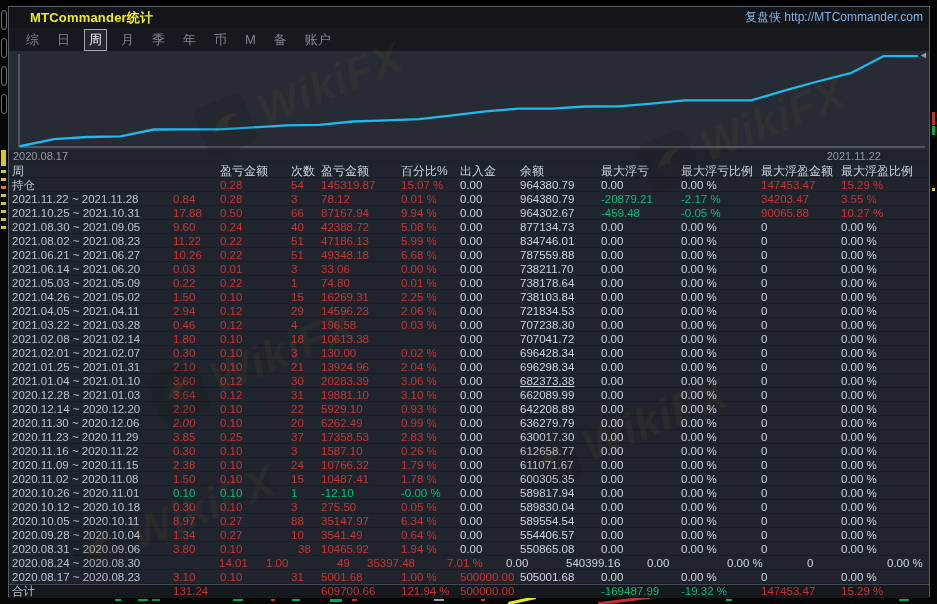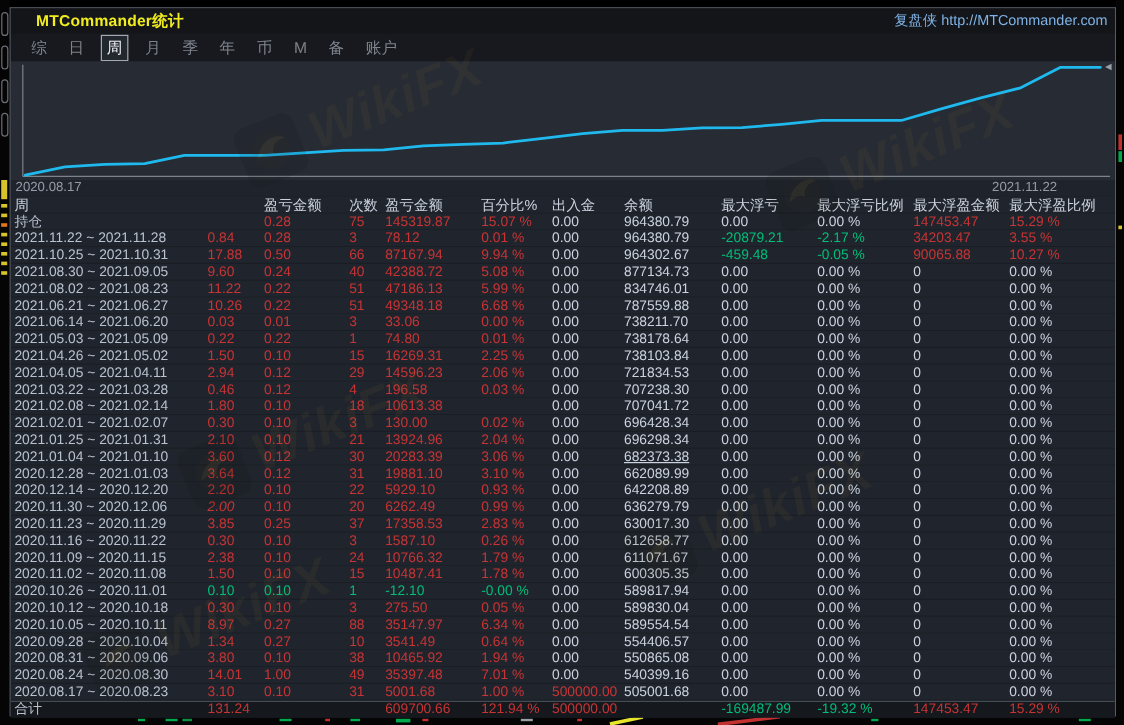--- a/index.html
+++ b/index.html
@@ -128,21 +128,21 @@
         <span class="cell " style="width: 81px;">余额</span>
         <span class="cell " style="width: 80px;">最大浮亏</span>
         <span class="cell " style="width: 80px;">最大浮亏比例</span>
         <span class="cell " style="width: 80px;">最大浮盈金额</span>
         <span class="cell " style="width: 90px;">最大浮盈比例</span>
       </div>
       <div class="row data">
         <span class="cell c-d" style="width: 161px;">持仓</span>
         <span class="cell c-r" style="width: 47px; margin-top: 16px;">21.00</span>
         <span class="cell c-r" style="width: 71px;">0.28</span>
-        <span class="cell c-r" style="width: 30px;">75</span>
+        <span class="cell c-r" style="width: 30px;">54</span>
         <span class="cell c-r" style="width: 80px;">145319.87</span>
         <span class="cell c-r" style="width: 59px;">15.07 %</span>
         <span class="cell c-w" style="width: 60px;">0.00</span>
         <span class="cell c-w" style="width: 81px;">964380.79</span>
         <span class="cell c-w" style="width: 80px;">0.00</span>
         <span class="cell c-w" style="width: 80px;">0.00 %</span>
         <span class="cell c-r" style="width: 80px;">147453.47</span>
         <span class="cell c-r" style="width: 90px;">15.29 %</span>
       </div>
       <div class="row data">
@@ -492,33 +492,33 @@
         <span class="cell c-w" style="width: 81px;">554406.57</span>
         <span class="cell c-w" style="width: 80px;">0.00</span>
         <span class="cell c-w" style="width: 80px;">0.00 %</span>
         <span class="cell c-w" style="width: 80px;">0</span>
         <span class="cell c-w" style="width: 90px;">0.00 %</span>
       </div>
       <div class="row data">
         <span class="cell c-d" style="width: 161px;">2020.08.31 ~ 2020.09.06</span>
         <span class="cell c-r" style="width: 47px;">3.80</span>
         <span class="cell c-r" style="width: 71px;">0.10</span>
-        <span class="cell c-r" style="width: 30px;">38</span>
+        <span class="cell c-r" style="width: 30px; text-align: center;">38</span>
         <span class="cell c-r" style="width: 80px;">10465.92</span>
         <span class="cell c-r" style="width: 59px;">1.94 %</span>
         <span class="cell c-w" style="width: 60px;">0.00</span>
         <span class="cell c-w" style="width: 81px;">550865.08</span>
         <span class="cell c-w" style="width: 80px;">0.00</span>
         <span class="cell c-w" style="width: 80px;">0.00 %</span>
         <span class="cell c-w" style="width: 80px;">0</span>
         <span class="cell c-w" style="width: 90px;">0.00 %</span>
       </div>
       <div class="row data">
         <span class="cell c-d" style="width: 161px;">2020.08.24 ~ 2020.08.30</span>
-        <span class="cell c-r" style="width: 47px;">14.01</span>
+        <span class="cell c-r" style="width: 47px; margin-left: 46px;">14.01</span>
         <span class="cell c-r" style="width: 71px;">1.00</span>
         <span class="cell c-r" style="width: 30px;">49</span>
         <span class="cell c-r" style="width: 80px;">35397.48</span>
         <span class="cell c-r" style="width: 59px;">7.01 %</span>
         <span class="cell c-w" style="width: 60px;">0.00</span>
         <span class="cell c-w" style="width: 81px;">540399.16</span>
         <span class="cell c-w" style="width: 80px;">0.00</span>
         <span class="cell c-w" style="width: 80px;">0.00 %</span>
         <span class="cell c-w" style="width: 80px;">0</span>
         <span class="cell c-w" style="width: 90px;">0.00 %</span>

